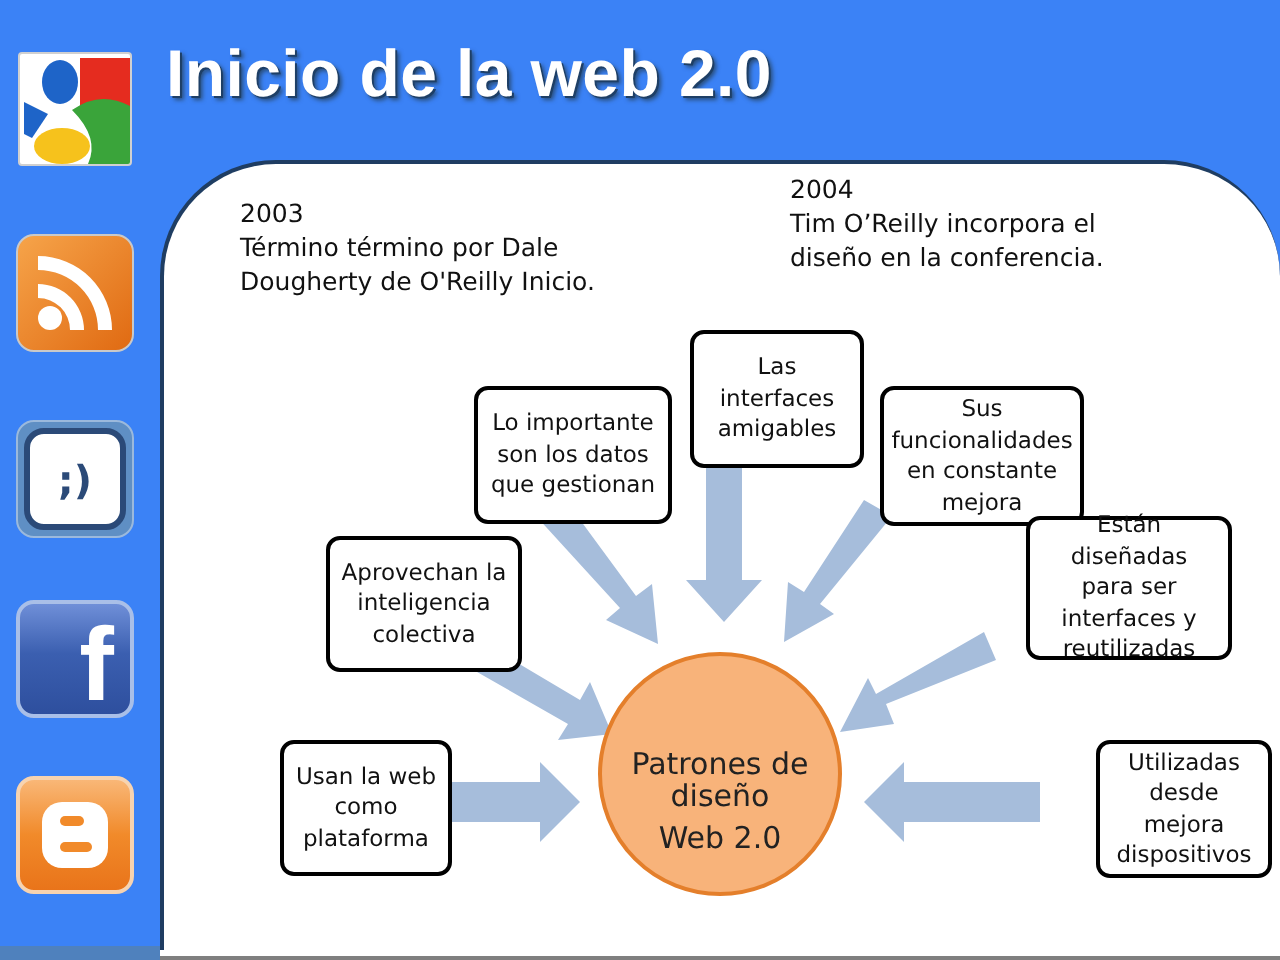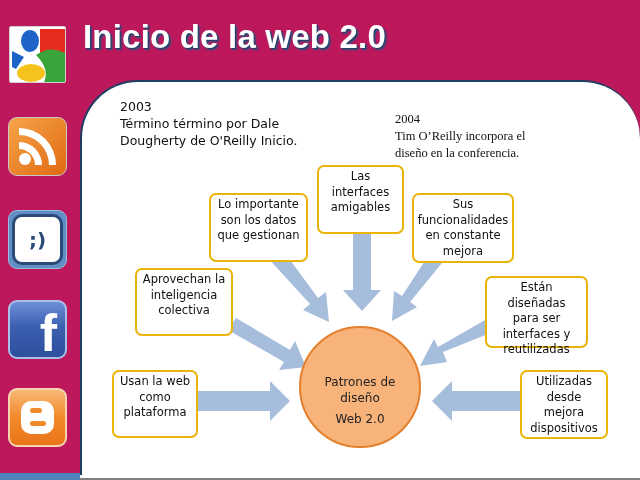--- a/index.html
+++ b/index.html
@@ -1,24 +1,24 @@
 <!DOCTYPE html>
 <html><head>
 <meta charset="utf-8">
 <style>
   html, body { margin:0; padding:0; }
   body { width:640px; height:480px; overflow:hidden; background:#4f81bd; font-family:"DejaVu Sans", sans-serif; position:relative; }
-  .slide { position:absolute; left:0; top:0; width:640px; height:473px; background:#be185d; }
+  .slide { position:absolute; left:0; top:0; width:640px; height:473px; background:#3b82f6; }
   .title { position:absolute; left:83px; top:18px; font-family:"Liberation Sans", sans-serif; font-weight:bold; font-size:33px; color:#fff; text-shadow: 1px 1px 0 #1e3f66, 2px 2px 2px #2a4f7c; letter-spacing:0.2px; }
   .content { position:absolute; left:80px; top:80px; width:560px; height:400px; background:#fff; border-top:2px solid #1f3d62; border-left:2px solid #1f3d62; border-radius:58px 58px 0 0; box-sizing:border-box; }
   .content-bottom { position:absolute; left:80px; top:475px; width:560px; height:5px; background:#fff; border-bottom:2px solid #7f7f7f; box-sizing:border-box; }
   .icon-tile { position:absolute; left:8px; width:59px; height:59px; border-radius:9px; box-sizing:border-box; }
   .note { position:absolute; font-family:"DejaVu Sans", sans-serif; font-size:12.5px; line-height:17px; color:#111; }
-  .box { position:absolute; background:#fff; border:2px solid #eab308; border-radius:7px; box-sizing:border-box; display:flex; align-items:flex-start; justify-content:center; text-align:center; font-family:"DejaVu Sans", sans-serif; font-size:11.5px; line-height:15.5px; color:#111; padding:2px 4px; }
-  .center-circle { position:absolute; left:299px; top:326px; width:122px; height:122px; border-radius:50%; background:#f8b37a; border:2px solid #e47f2b; box-sizing:border-box; text-align:center; font-size:12px; color:#222; }
+  .box { position:absolute; background:#fff; border:2px solid #000000; border-radius:7px; box-sizing:border-box; display:flex; align-items:center; justify-content:center; text-align:center; font-family:"DejaVu Sans", sans-serif; font-size:11.5px; line-height:15.5px; color:#111; padding:2px 4px;margin-left:28px; }
+  .center-circle { position:absolute; left:299px; top:326px; width:122px; height:122px; border-radius:50%; background:#f8b37a; border:2px solid #e47f2b; box-sizing:border-box; text-align:center; font-size:15px; color:#222; }
   .center-circle .l1 { position:absolute; left:0; right:0; top:47px; line-height:15.5px; }
   .center-circle .l2 { position:absolute; left:0; right:0; top:84px; line-height:15px; }
   svg.arrows { position:absolute; left:0; top:0; width:640px; height:480px; pointer-events:none; }
 </style>
 </head>
 <body>
 
 <div class="slide">
 
   <div class="title">Inicio de la web 2.0</div>
@@ -57,21 +57,21 @@
     </svg>
   </div>
 
   <div class="content"></div>
 
   <div class="note" style="left:120px; top:98px; width:190px;">
     <div>2003</div>
     <div>Término término por Dale</div>
     <div>Dougherty de O'Reilly Inicio.</div>
   </div>
-  <div class="note" style="left:395px; top:111px; width:200px;font-family:Liberation Serif, serif;">
+  <div class="note" style="left:395px; top:86px; width:200px;">
     <div>2004</div>
     <div>Tim O’Reilly incorpora el</div>
     <div>diseño en la conferencia.</div>
   </div>
 
   <svg class="arrows" viewBox="0 0 640 480">
     <g fill="#a6bddb">
 
       <polygon points="198,391 270,391 270,381 290,401 270,421 270,411 198,411"></polygon>
 
@@ -123,21 +123,21 @@
 
   <div class="box" style="left:412px; top:193px; width:102px; height:70px;">
     <div>
       <div>Sus</div>
       <div>funcionalidades</div>
       <div>en constante</div>
       <div>mejora</div>
     </div>
   </div>
 
-  <div class="box" style="left:485px; top:276px; width:103px; height:72px;">
+  <div class="box" style="left:485px; top:258px; width:103px; height:72px;">
     <div>
       <div>Están diseñadas</div>
       <div>para ser</div>
       <div>interfaces y</div>
       <div>reutilizadas</div>
     </div>
   </div>
 
   <div class="box" style="left:520px; top:370px; width:88px; height:69px;">
     <div>

